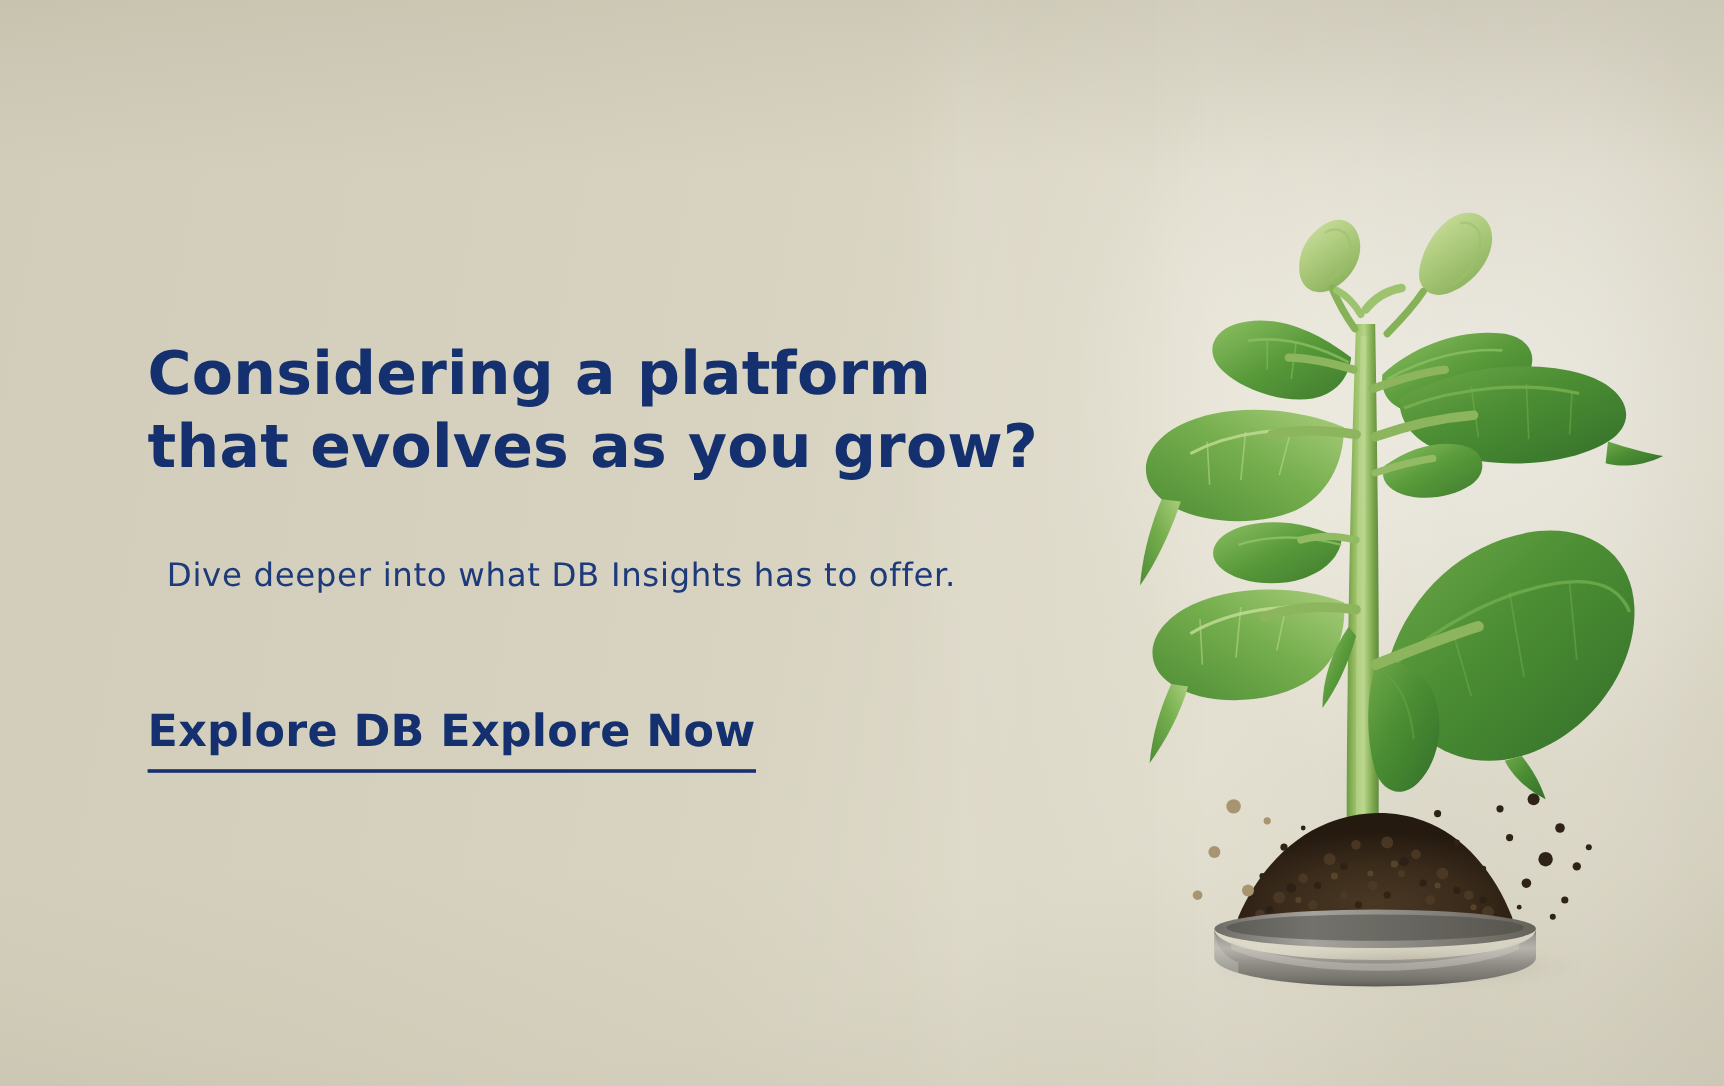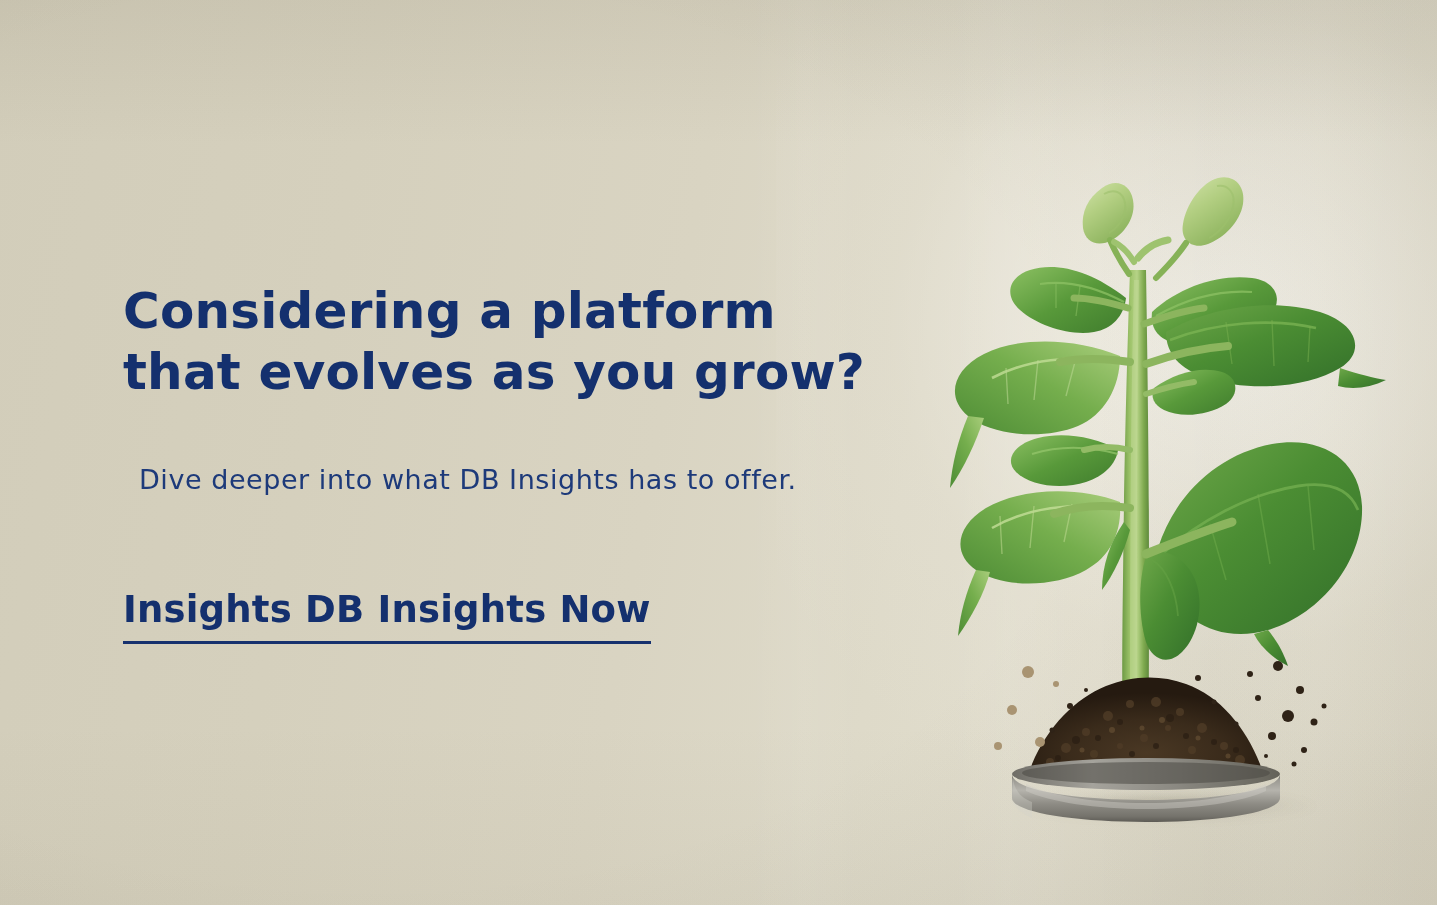--- a/index.html
+++ b/index.html
@@ -156,21 +156,21 @@
   <div class="bg-bands"></div>
   <div class="bg-vignette"></div>
 
   <div class="copy">
     <h1 class="headline">Considering a platform
 that evolves as you grow?</h1>
 
     <p class="subhead">Dive deeper into what DB Insights has to offer.</p>
 
     <div class="cta-wrap">
-      <a class="cta" href="#">Insights DB Insights Now</a>
+      <a class="cta" href="#">Explore DB Explore Now</a>
     </div>
   </div>
 
   <div class="dish-shadow"></div>
 
   <div class="plant">
     <svg viewBox="0 0 540 690" xmlns="http://www.w3.org/2000/svg">
       <defs>
         <linearGradient id="stemG" x1="0" y1="0" x2="1" y2="0">
           <stop offset="0%" stop-color="#6d9a44"></stop>

